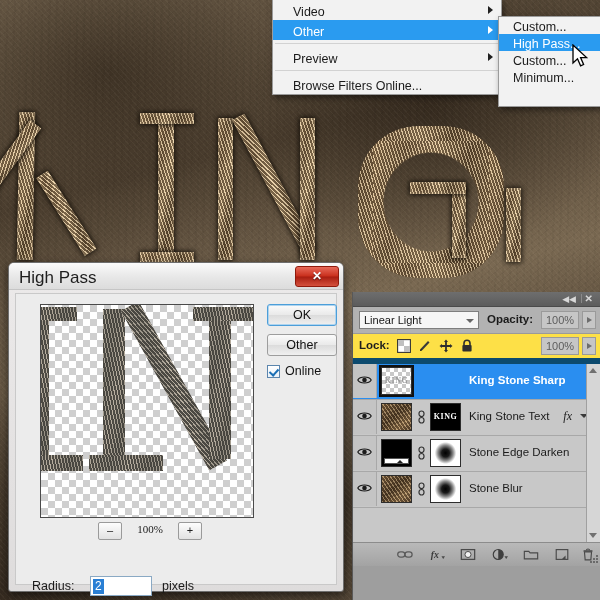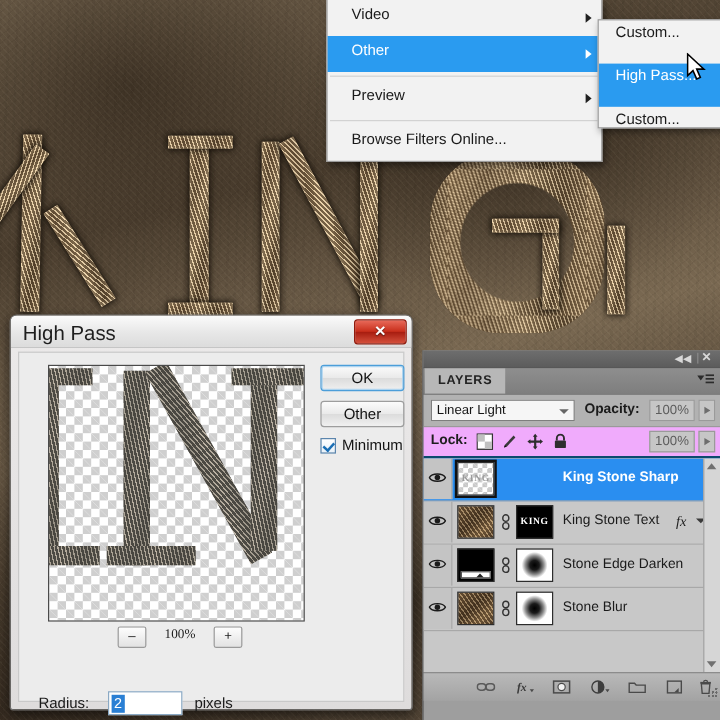--- a/index.html
+++ b/index.html
@@ -58,21 +58,21 @@
     background: #f2f2f2;
     border: 1px solid #9b9b9b;
     border-top: none;
     box-shadow: 2px 3px 6px rgba(0,0,0,0.45);
     font-size: 12.5px;
     color: #1a1a1a;
     z-index: 40;
   }
   .menu-item {
     position: relative;
-    height: 30px;
+    height: 20px;
     line-height: 24px;
     padding-left: 20px;
     white-space: nowrap;
     cursor: default;
   }
   .menu-item.selected {
     background: #2a9bf0;
     color: #ffffff;
   }
   .menu-arrow {
@@ -100,21 +100,21 @@
     width: 102px;
     background: #f2f2f2;
     border: 1px solid #9b9b9b;
     box-shadow: 2px 3px 6px rgba(0,0,0,0.45);
     font-size: 12.5px;
     color: #1a1a1a;
     z-index: 45;
     overflow: hidden;
     height: 89px;
   }
-  #filter-submenu .menu-item { padding-left: 14px; height: 36px; line-height: 20px; }
+  #filter-submenu .menu-item { padding-left: 14px; height: 17px; line-height: 20px; }
 
   #cursor-arrow {
     position: absolute;
     left: 572px;
     top: 44px;
     z-index: 60;
     pointer-events: none;
   }
 
   
@@ -424,22 +424,22 @@
     position: absolute; left: 4px; top: 5px;
     width: 0; height: 0;
     border-left: 5px solid #6d6d6d;
     border-top: 3.5px solid transparent;
     border-bottom: 3.5px solid transparent;
   }
 
   #lock-row {
     position: relative;
     height: 24px;
-    background: #f0abfc;
-    border-bottom: 2px solid #0c4a6e;
+    background: #fde047;
+    border-bottom: 6px solid #0c4a6e;
   }
   #lock-label { position: absolute; left: 6px; top: 5px; font-weight: bold; font-size: 11.5px; }
   .lock-icon { position: absolute; top: 5px; width: 14px; height: 14px; cursor: pointer; }
   #lock-transparent { left: 44px; }
   #lock-image { left: 65px; }
   #lock-position { left: 86px; }
   #lock-all { left: 107px; }
   #fill-label { position: absolute; left: 147px; top: 5px; font-weight: bold; font-size: 11.5px; margin-top: 28px; }
   #fill-field {
     position: absolute; left: 188px; top: 3px;
@@ -669,20 +669,23 @@
   <div id="filter-submenu">
     <div class="menu-item">
       <span>Custom...</span>
     </div>
     <div class="menu-item selected">
       <span>High Pass...</span>
     </div>
     <div class="menu-item">
       <span>Custom...</span>
     </div>
+    <div class="menu-item">
+      <span>Minimum...</span>
+    </div>
   </div>
 
   <svg id="cursor-arrow" width="17" height="24" viewBox="0 0 17 24">
     <path d="M1 1 L1 19 L5.5 14.8 L8.6 21.8 L11.6 20.5 L8.6 13.6 L14.6 13.6 Z" fill="#ffffff" stroke="#000000" stroke-width="1.3"></path>
   </svg>
 
   <div id="dialog-highpass">
     <div id="dialog-titlebar">
       <div id="dialog-title">High Pass</div>
       <div id="dialog-close">✕</div>
@@ -715,43 +718,34 @@
           <span id="radius-value">2</span>
         </div>
         <div id="radius-units">pixels</div>
       </div>
 
       <div class="dlg-btn" id="btn-ok">OK</div>
       <div class="dlg-btn" id="btn-cancel">Other</div>
 
       <div id="preview-check-row">
         <div id="preview-checkbox"></div>
-        <div id="preview-check-label">Minimum</div>
+        <div id="preview-check-label">Online</div>
       </div>
 
     </div>
   </div>
 
   <div id="layers-panel">
 
     <div id="panel-chrome-top">
       <div id="collapse-icon">◀◀</div>
       <div id="panel-sep-v"></div>
       <div id="panel-close-icon">✕</div>
     </div>
 
-    <div id="tab-row">
-      <div id="tab-layers">LAYERS</div>
-      <svg id="panel-menu-icon" viewBox="0 0 14 12">
-        <polygon points="0,2 6,2 3,6" fill="#2b2b2b"></polygon>
-        <rect x="7" y="1" width="7" height="1.4" fill="#2b2b2b"></rect>
-        <rect x="7" y="4" width="7" height="1.4" fill="#2b2b2b"></rect>
-        <rect x="7" y="7" width="7" height="1.4" fill="#2b2b2b"></rect>
-      </svg>
-    </div>
 
     <div id="blend-row">
       <div id="blend-select">
         <span>Linear Light</span>
         <span id="blend-caret"></span>
       </div>
       <div id="opacity-label">Opacity:</div>
       <div id="opacity-field">100%</div>
       <div id="opacity-arrow"></div>
     </div>

